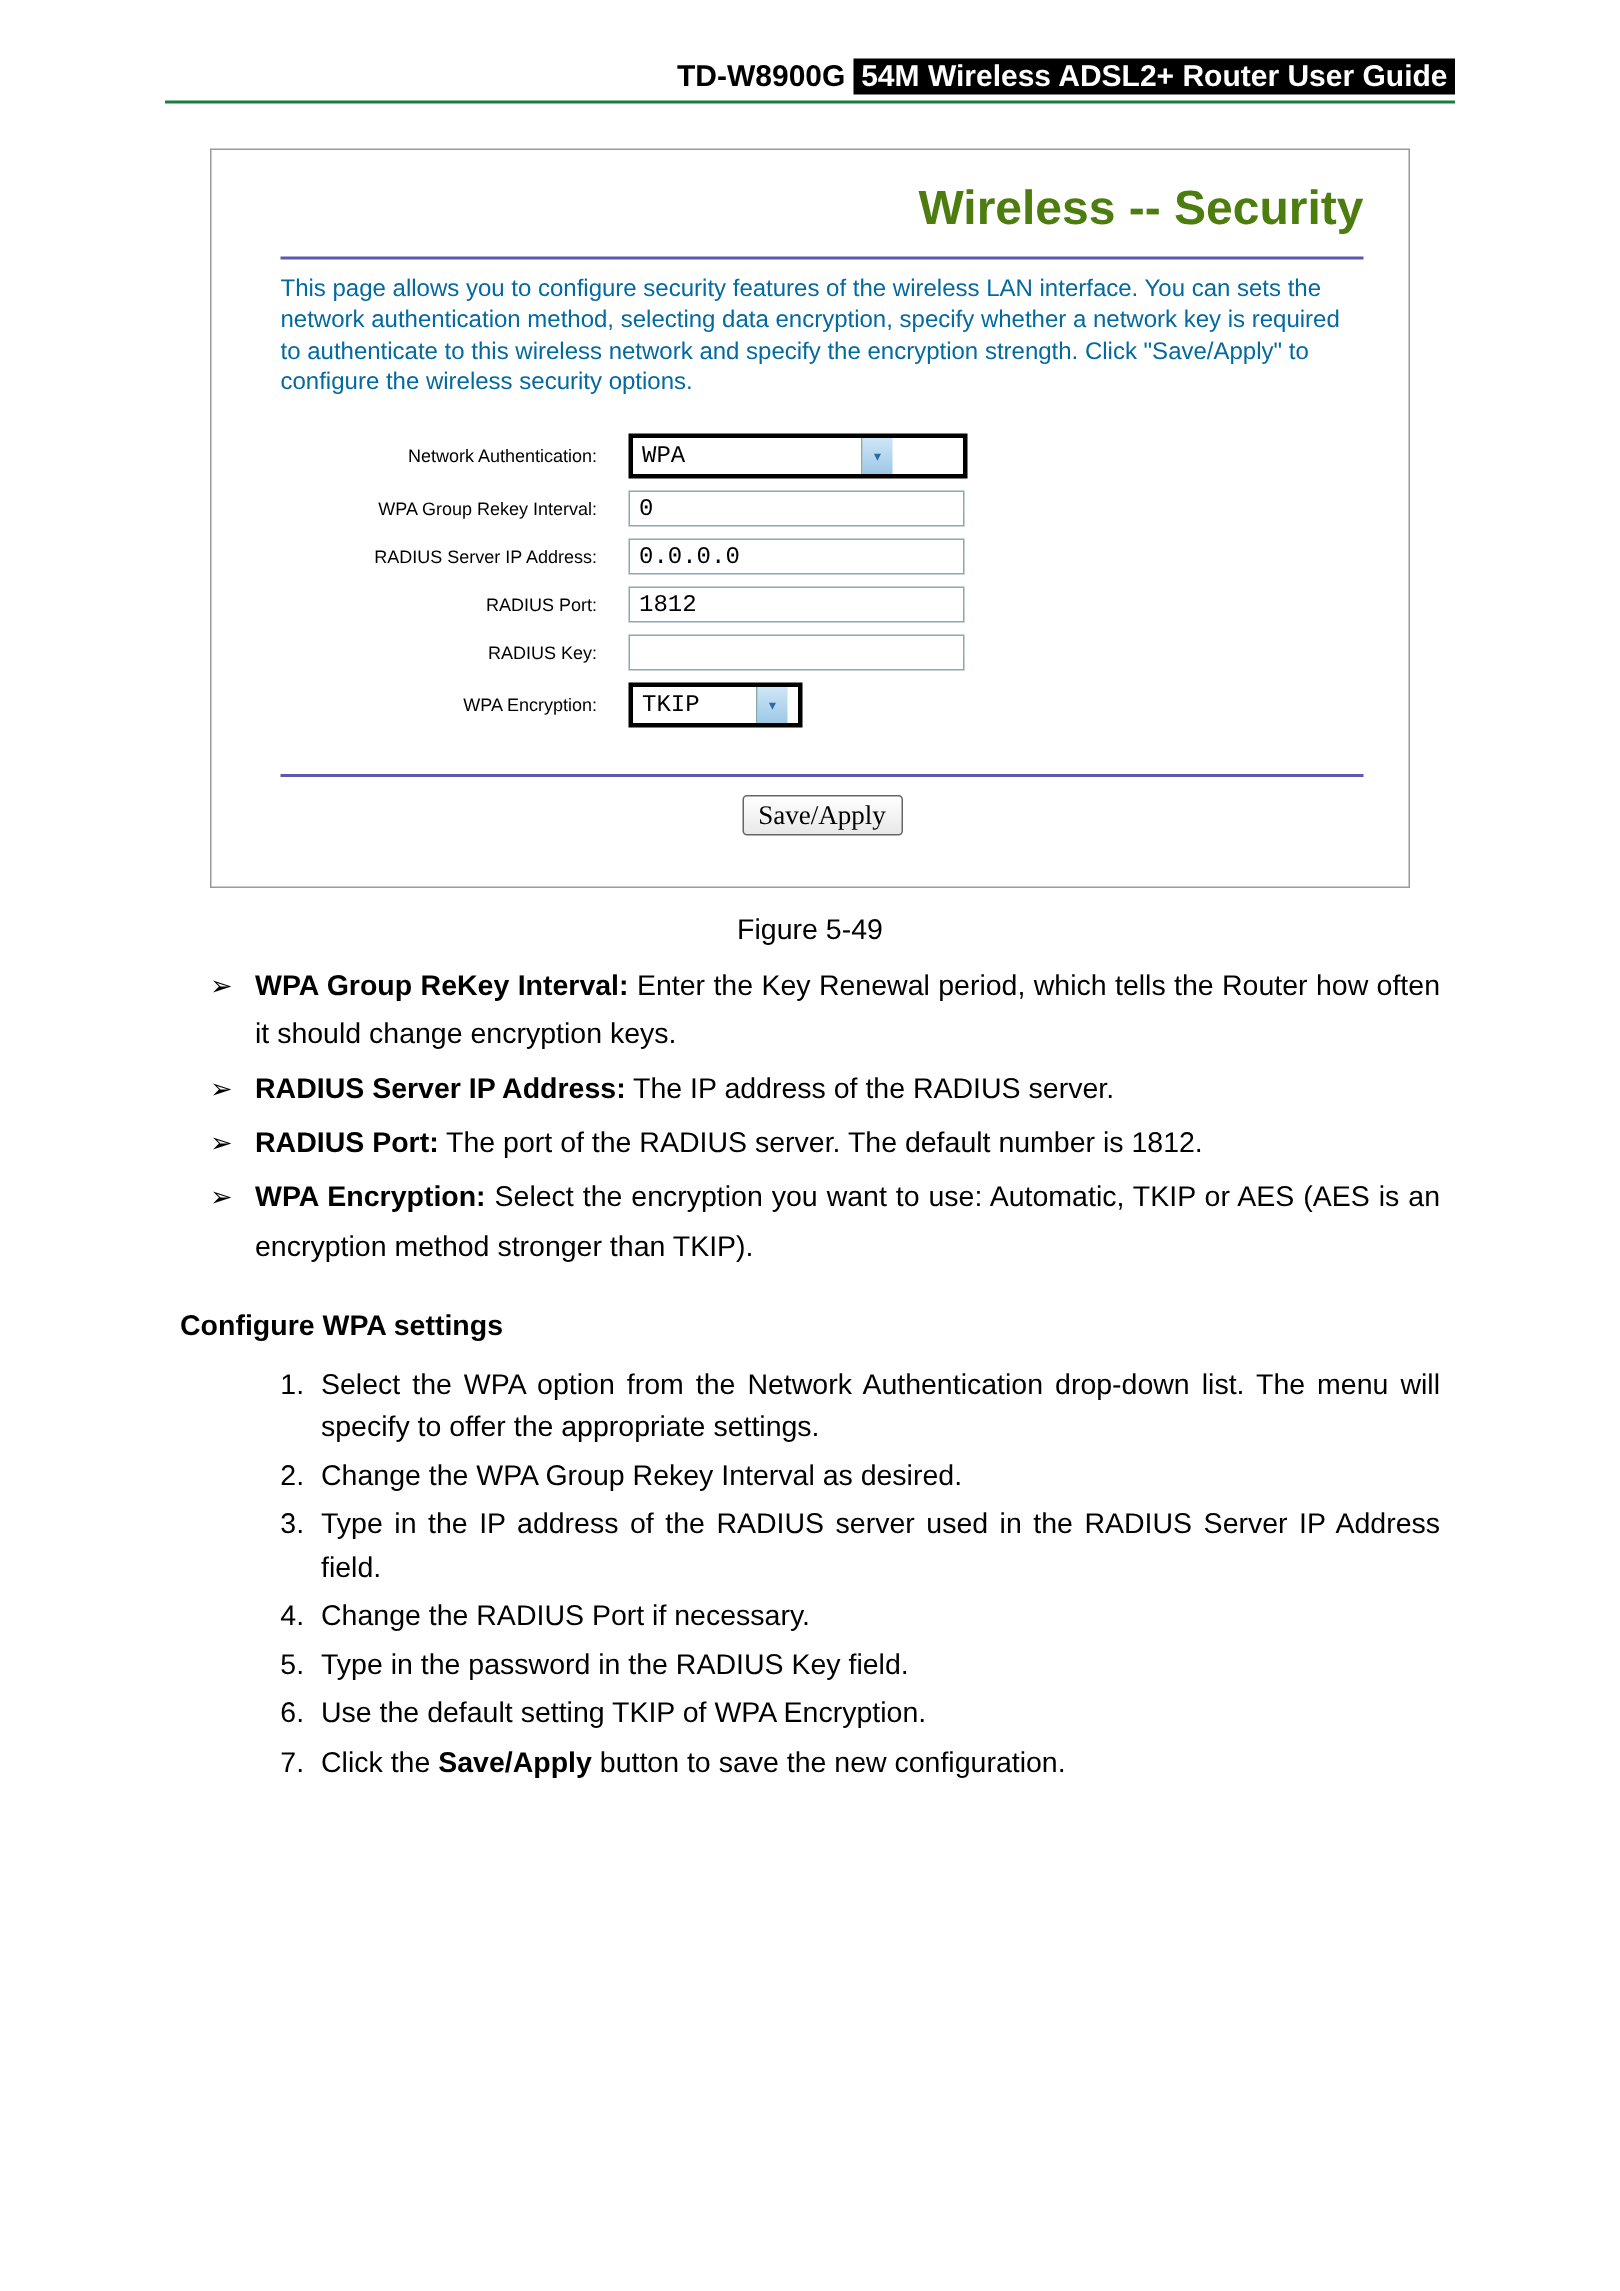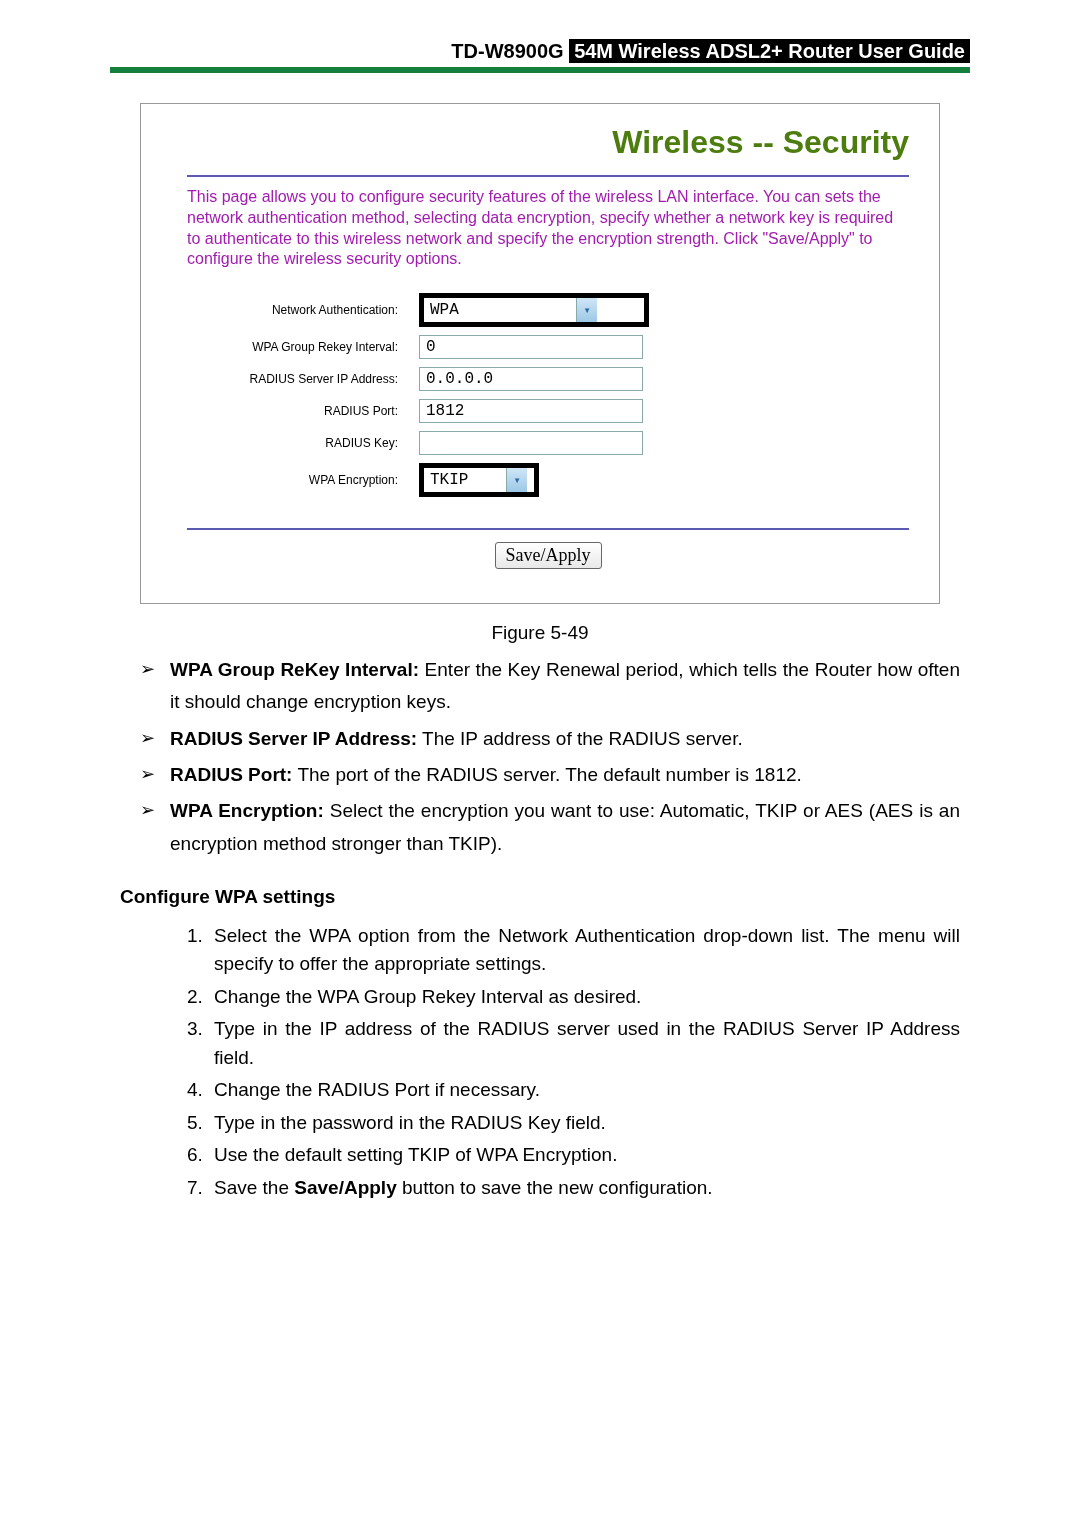--- a/index.html
+++ b/index.html
@@ -1,31 +1,31 @@
 <!DOCTYPE html>
 <html><head>
 <meta charset="utf-8">
 <style>
   html,body{margin:0;padding:0;background:#fff;}
   body{width:1080px;font-family:Arial,Helvetica,sans-serif;color:#000;}
   .page{box-sizing:border-box;padding:40px 110px 40px 110px;}
-  .header{border-bottom:6px solid #15803d;padding-bottom:4px;margin-bottom:30px;
+  .header{border-bottom:2px solid #15803d;padding-bottom:4px;margin-bottom:30px;
           text-align:right;font-weight:bold;font-size:20px;}
   .header .model{color:#000;}
   .header .tag{background:#000;color:#fff;padding:1px 5px;}
   .screenshot{border:1px solid #999;background:#fff;padding:0;margin:0 30px 0 30px;}
   .ss-inner{padding:20px 30px 20px 46px;}
   .ss-title{color:#4d7c0f;font-size:32px;font-weight:bold;text-align:right;}
   .ss-hr{border:0;border-top:2px solid #5a5ab0;margin:14px 0 10px 0;}
-  .ss-desc{font-size:16px;line-height:1.3;color:#a21caf;}
+  .ss-desc{font-size:16px;line-height:1.3;color:#0369a1;}
   .form-table{margin-top:16px;border-collapse:separate;border-spacing:0 6px;}
   .form-label{font-weight:normal;font-size:12px;text-align:right;padding-right:20px;
               white-space:nowrap;vertical-align:middle;min-width:210px;}
   .form-cell{vertical-align:middle;}
-  .sel{display:inline-flex;align-items:center;border:5px solid #000000;background:#fff;
+  .sel{display:inline-flex;align-items:center;border:3px solid #000000;background:#fff;
        font-family:"Courier New",monospace;font-size:16px;height:24px;}
   .sel .txt{padding:0 6px;min-width:140px;}
   .sel .arrowbox{width:20px;height:100%;display:flex;align-items:center;
                   justify-content:center;border-left:1px solid #8aa;
                   background:linear-gradient(#cfe6f7,#9dc8e6);}
   .sel .arrowbox span{color:#2a6aa8;font-size:12px;}
   .inp{border:1px solid #8aa;background:#fff;font-family:"Courier New",monospace;
        font-size:16px;height:24px;padding:0 6px;min-width:170px;box-sizing:border-box;}
   .ss-hr2{border:0;border-top:2px solid #5a5ab0;margin:24px 0 10px 0;}
   .btnrow{text-align:center;padding:2px 0 14px 0;}
@@ -128,17 +128,17 @@
 
   <div class="section-head">Configure WPA settings</div>
 
   <ol class="num">
     <li>Select the WPA option from the Network Authentication drop-down list. The menu will specify to offer the appropriate settings.</li>
     <li>Change the WPA Group Rekey Interval as desired.</li>
     <li>Type in the IP address of the RADIUS server used in the RADIUS Server IP Address field.</li>
     <li>Change the RADIUS Port if necessary.</li>
     <li>Type in the password in the RADIUS Key field.</li>
     <li>Use the default setting TKIP of WPA Encryption.</li>
-    <li><span>Save the </span><b>Save/Apply</b><span> button to save the new configuration.</span></li>
+    <li><span>Click the </span><b>Save/Apply</b><span> button to save the new configuration.</span></li>
   </ol>
 
 
 </div>
 
 </body></html>

